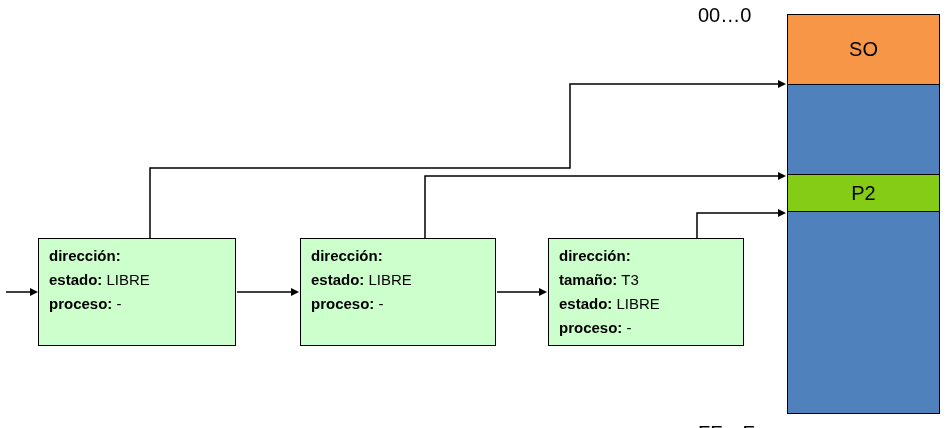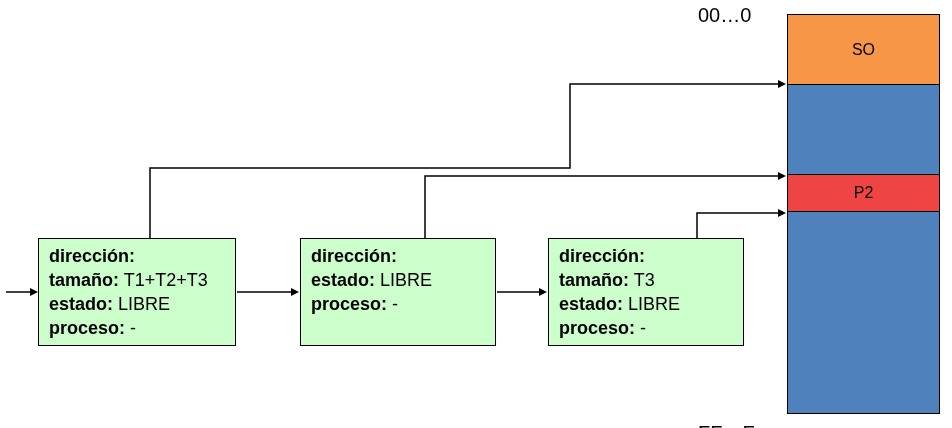--- a/index.html
+++ b/index.html
@@ -30,27 +30,27 @@
     width: 153px;
     height: 400px;
   }
   .seg {
     box-sizing: border-box;
     border: 1px solid #000000;
     width: 100%;
     display: flex;
     align-items: center;
     justify-content: center;
-    font-size: 16px;
+    font-size: 20px;
     color: #000000;
   }
   .seg + .seg { margin-top: -1px; }
   .seg-so   { height: 71px;  background: #F79646; }
   .seg-b1   { height: 91px;  background: #4F81BD; }
-  .seg-p2   { height: 38px;  background: #ef4444; }
+  .seg-p2   { height: 38px;  background: #84cc16; }
   .seg-b2   { height: 203px; background: #4F81BD; }
   .mem-label {
     position: absolute;
     width: 85px;
     text-align: left;
     font-size: 20px;
     color: #000000;
     white-space: nowrap;
   }
   .mem-label.top    { left: 698px; top: 4px; }
@@ -58,21 +58,21 @@
 
   
   .node {
     position: absolute;
     top: 238px;
     height: 108px;
     box-sizing: border-box;
     background: #CCFFCC;
     border: 1px solid #000000;
     padding: 5px 10px;
-    font-size: 18px;
+    font-size: 15px;
     line-height: 24px;
     color: #000000;
   }
   .node .row b { font-weight: bold; }
   .node-1 { left: 38px;  width: 198px; }
   .node-2 { left: 300px; width: 196px; }
   .node-3 { left: 548px; width: 196px; }
 </style>
 </head>
 <body>
@@ -112,24 +112,20 @@
     </div>
     <div class="seg seg-b2"></div>
   </div>
 
   <div class="node node-1">
     <div class="row">
       <b>dirección:</b>
       <span></span>
     </div>
     <div class="row">
-      <b>tamaño:</b>
-      <span>T1+T2+T3</span>
-    </div>
-    <div class="row">
       <b>estado:</b>
       <span>LIBRE</span>
     </div>
     <div class="row">
       <b>proceso:</b>
       <span>-</span>
     </div>
   </div>
 
   <div class="node node-2">

